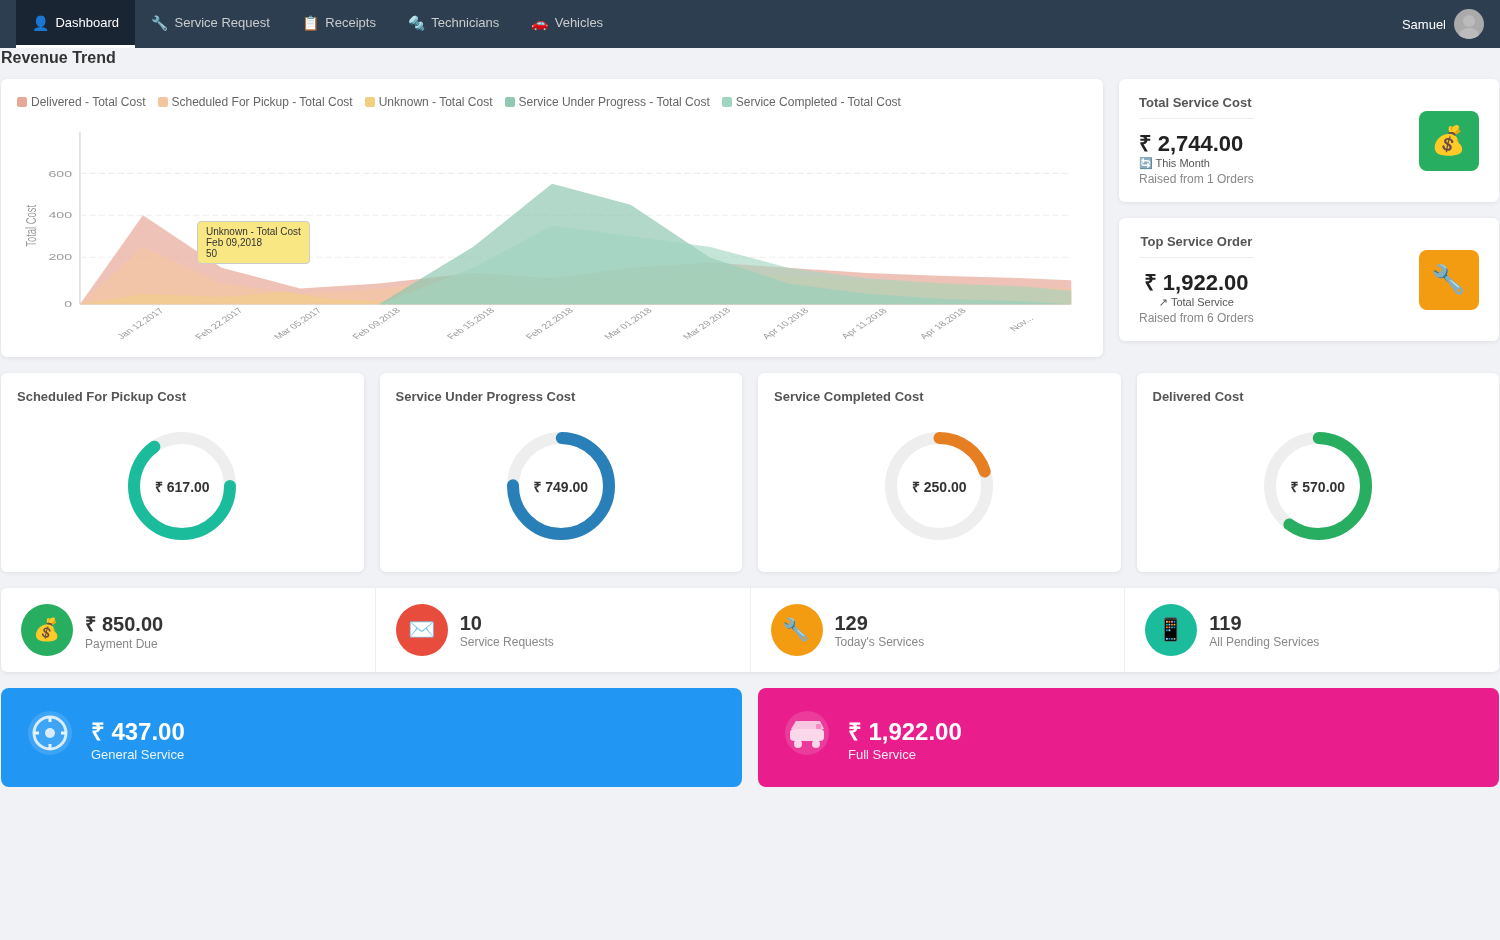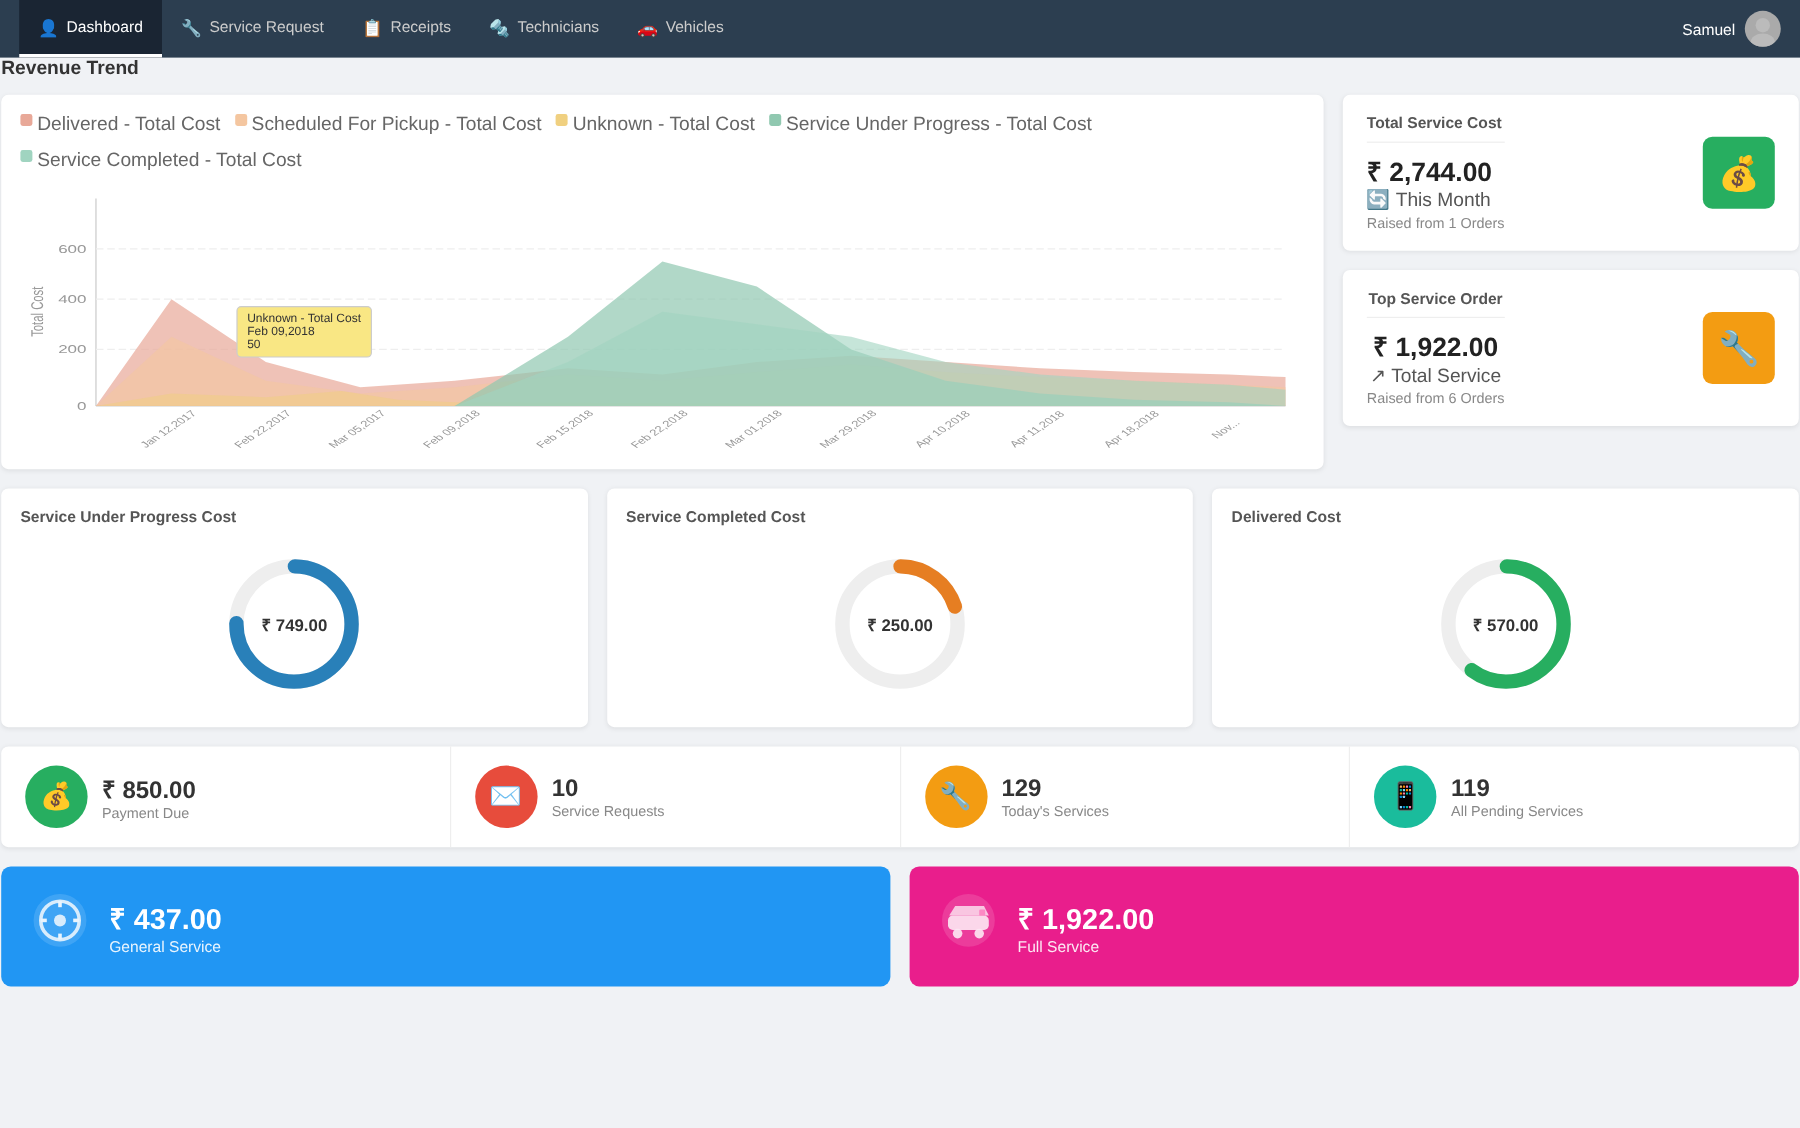--- a/index.html
+++ b/index.html
@@ -31,36 +31,36 @@
 
     .section-title { font-size: 16px; font-weight: 600; color: #333; margin-bottom: 12px; }
 
     
     .top-row { display: flex; gap: 16px; margin-bottom: 16px; }
     .chart-panel {
       flex: 1; background: #fff; border-radius: 6px; padding: 16px;
       box-shadow: 0 1px 4px rgba(0,0,0,0.08);
     }
     .chart-legend { display: flex; flex-wrap: wrap; gap: 12px; margin-bottom: 12px; }
-    .legend-item { display: flex; gap: 4px; font-size: 16px; color: #666; }
+    .legend-item { display: flex; align-items: center; gap: 4px; font-size: 12px; color: #666; }
     .legend-dot { width: 10px; height: 10px; border-radius: 2px; }
 
     .right-panels { width: 380px; display: flex; flex-direction: column; gap: 0; }
     .info-card {
       background: #fff; border-radius: 6px; padding: 16px 20px;
       box-shadow: 0 1px 4px rgba(0,0,0,0.08);
       display: flex; align-items: center; justify-content: space-between;
       margin-bottom: 16px;
     }
     .info-card:last-child { margin-bottom: 0; text-align: center; }
     .info-card-content {}
     .info-card-label { font-size: 13px; font-weight: 600; color: #555; margin-bottom: 8px; }
     .info-card-amount { font-size: 22px; font-weight: 700; color: #222; }
     .info-card-sub { font-size: 12px; color: #888; margin-top: 2px; }
-    .info-card-tag { font-size: 16px; color: #555; }
+    .info-card-tag { font-size: 11px; color: #555; }
     .info-card-icon {
       width: 60px; height: 60px; border-radius: 8px;
       display: flex; align-items: center; justify-content: center;
       font-size: 28px; color: #fff; flex-shrink: 0;
     }
     .icon-green { background: #27ae60; }
     .icon-yellow { background: #f39c12; }
 
     
     .chart-area { position: relative; height: 220px; }
@@ -259,20 +259,32 @@
           <div class="info-card-tag">↗ Total Service</div>
           <div class="info-card-sub">Raised from 6 Orders</div>
         </div>
         <div class="info-card-icon icon-yellow">🔧</div>
       </div>
     </div>
   </div>
 
   <div class="donut-row">
 
+    <div class="donut-card">
+      <div class="donut-title">Scheduled For Pickup Cost</div>
+      <div class="donut-container">
+        <div class="donut-wrapper">
+          <svg viewBox="0 0 120 120">
+            <circle cx="60" cy="60" r="48" fill="none" stroke="#eee" stroke-width="12"></circle>
+            <circle cx="60" cy="60" r="48" fill="none" stroke="#1abc9c" stroke-width="12" stroke-dasharray="271.4 301.6" stroke-dashoffset="75" stroke-linecap="round"></circle>
+          </svg>
+          <div class="donut-center">₹ 617.00</div>
+        </div>
+      </div>
+    </div>
 
     <div class="donut-card">
       <div class="donut-title">Service Under Progress Cost</div>
       <div class="donut-container">
         <div class="donut-wrapper">
           <svg viewBox="0 0 120 120">
             <circle cx="60" cy="60" r="48" fill="none" stroke="#eee" stroke-width="12"></circle>
             <circle cx="60" cy="60" r="48" fill="none" stroke="#2980b9" stroke-width="12" stroke-dasharray="226.2 75.4" stroke-dashoffset="75" stroke-linecap="round"></circle>
           </svg>
           <div class="donut-center">₹ 749.00</div>

